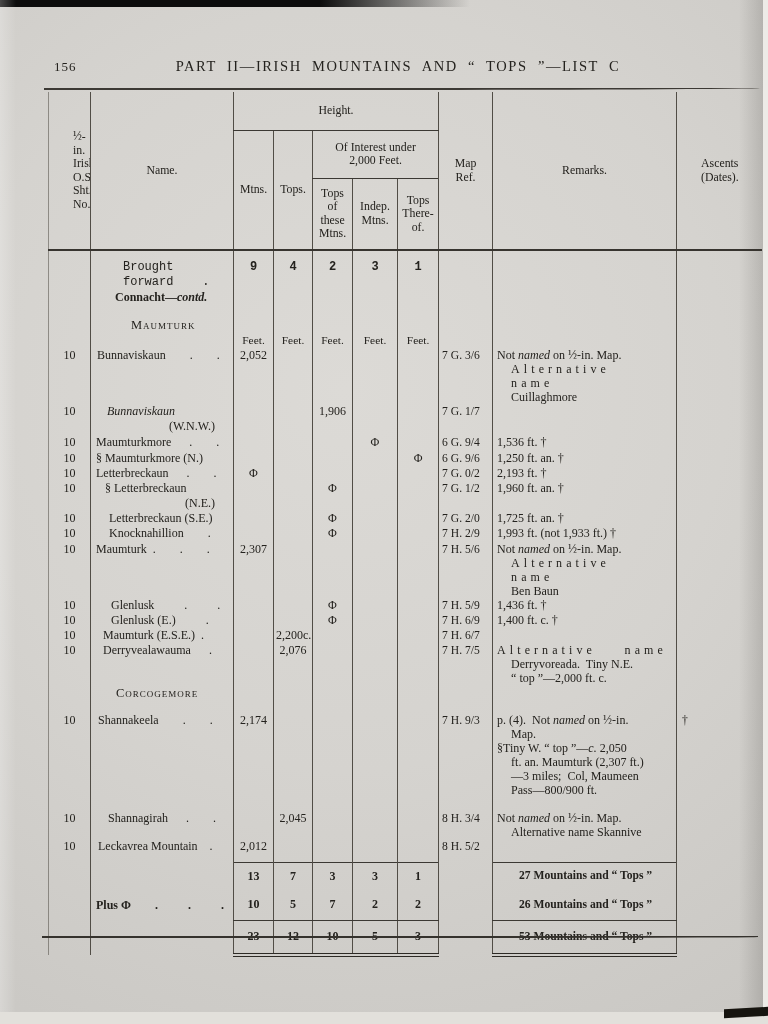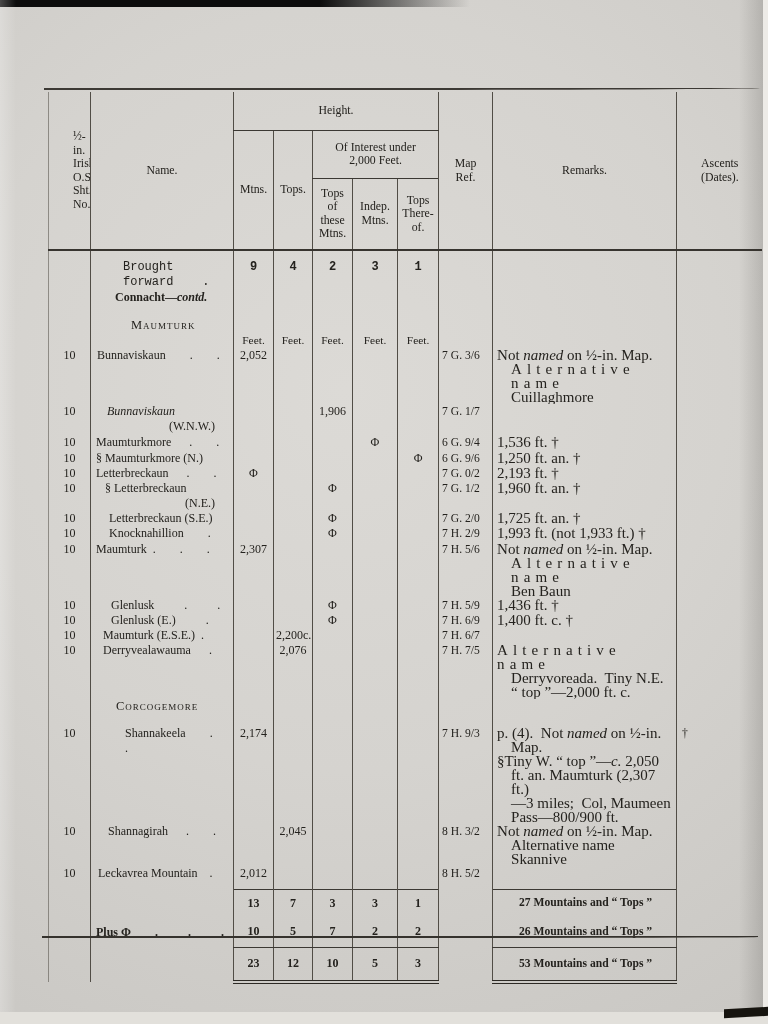--- a/index.html
+++ b/index.html
@@ -32,21 +32,21 @@
   td{padding:0 2px;vertical-align:top;font-size:12px;line-height:15px;white-space:pre-wrap;
      overflow:hidden;}
   .bl{border-left:1px solid #514d46;}
   .hd td{white-space:pre-line;vertical-align:middle;text-align:center;font-size:11.8px;
          line-height:13.5px;}
   .hd .left{text-align:left;padding-left:24px;}
   .hbb{border-bottom:1.4px solid #3b3833;}
   .hb{border-bottom:2px solid #37342f;}
   .num{text-align:center;}
   .map{padding-left:3px;font-size:11.6px;}
-  .rem{font-size:15px;line-height:14px;padding-left:4px;padding-right:2px;}
+  .rem{font-size:12px;line-height:14px;padding-left:4px;padding-right:2px;}
   .rem .r2{padding-left:14px;}
   .sp{letter-spacing:.34em;word-spacing:1.8em;}
   .asc{padding-left:5px;font-size:11.6px;}
   .sec-bold{font-weight:bold;}
   .sec-caps{font-variant:small-caps;letter-spacing:1px;font-size:12.5px;}
   .name .nr{text-align:right;padding-right:16px;}
   .bf td{padding-top:9px;font-weight:bold;}
   .bf td.name{font-weight:normal;}
   .feet td{font-size:11.4px;}
   .tot td{vertical-align:middle;font-weight:bold;}
@@ -61,20 +61,24 @@
 <body>
 
 <div class="page">
   <div class="top-dark"></div>
   <div class="left-sheen"></div>
   <div class="right-shadow"></div>
   <div class="right-light"></div>
   <div class="bottom-light"></div>
   <div class="bottom-smudge"></div>
 
+  <div class="masthead">
+    <span class="pageno">156</span>
+    <span>PART II—IRISH MOUNTAINS AND “ TOPS ”—LIST C</span>
+  </div>
   <div class="rule-top"></div>
 
   <table class="tbl">
     <colgroup>
       <col style="width:42px">
         <col style="width:143px">
         <col style="width:40px">
       <col style="width:39px">
         <col style="width:40px">
         <col style="width:45px">
@@ -328,39 +332,39 @@
           <td class="num bl"></td>
           <td class="num bl"></td>
           <td class="num bl"></td>
           <td class="num bl"></td>
           <td class="map bl"></td>
           <td class="rem bl"></td>
           <td class="asc bl"></td>
         </tr>
         <tr style="height: 98px;">
           <td class="sht num">10</td>
-          <td class="name bl"><div style="padding-left: 5px; margin-left: 27px;">Shannakeela        .        .</div></td>
+          <td class="name bl"><div style="padding-left: 5px;">Shannakeela        .        .</div></td>
           <td class="num bl">2,174</td>
           <td class="num bl"></td>
           <td class="num bl"></td>
           <td class="num bl"></td>
           <td class="num bl"></td>
           <td class="map bl">7 H. 9/3</td>
           <td class="rem bl"><div class="r1">p. (4).  Not <i>named</i> on ½-in.</div><div class="r2">Map.</div><div class="r1">§Tiny W. “ top ”—<i>c.</i> 2,050</div><div class="r2">ft. an. Maumturk (2,307 ft.)</div><div class="r2">—3 miles;  Col, Maumeen</div><div class="r2">Pass—800/900 ft.</div></td>
           <td class="asc bl">†</td>
         </tr>
         <tr style="height: 27px;">
           <td class="sht num">10</td>
           <td class="name bl"><div style="padding-left: 15px;">Shannagirah      .        .</div></td>
           <td class="num bl"></td>
           <td class="num bl">2,045</td>
           <td class="num bl"></td>
           <td class="num bl"></td>
           <td class="num bl"></td>
-          <td class="map bl">8 H. 3/2</td>
+          <td class="map bl">8 H. 3/4</td>
           <td class="rem bl"><div class="r1">Not <i>named</i> on ½-in. Map.</div><div class="r2">Alternative name Skannive</div></td>
           <td class="asc bl"></td>
         </tr>
         <tr style="height: 23px;">
           <td class="sht num">10</td>
           <td class="name bl"><div style="padding-left: 5px;">Leckavrea Mountain    .</div></td>
           <td class="num bl">2,012</td>
           <td class="num bl"></td>
           <td class="num bl"></td>
           <td class="num bl"></td>

